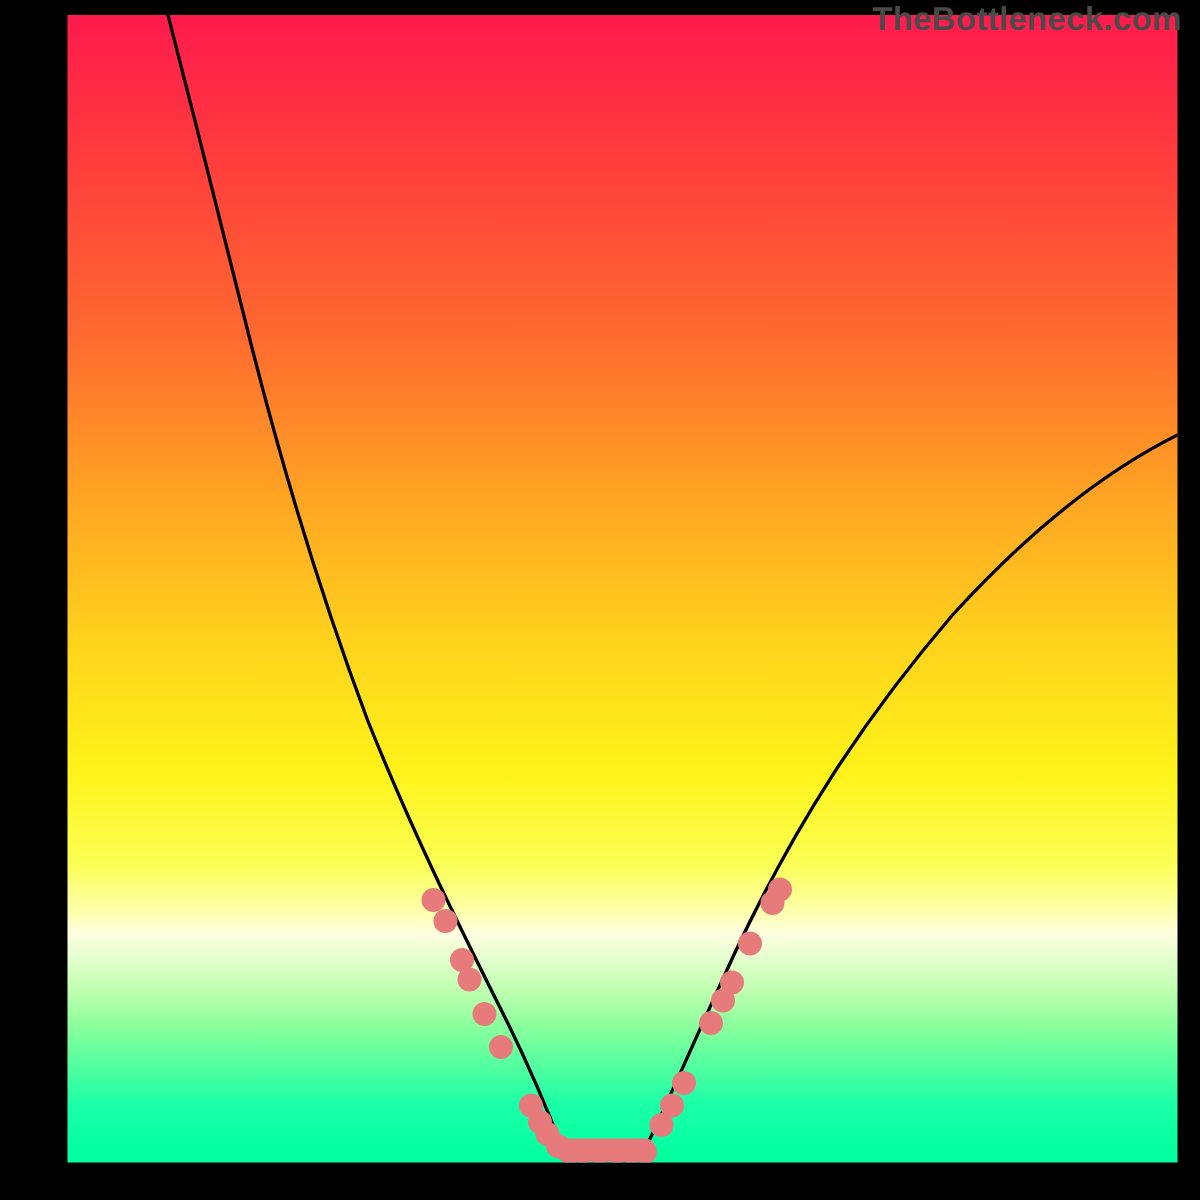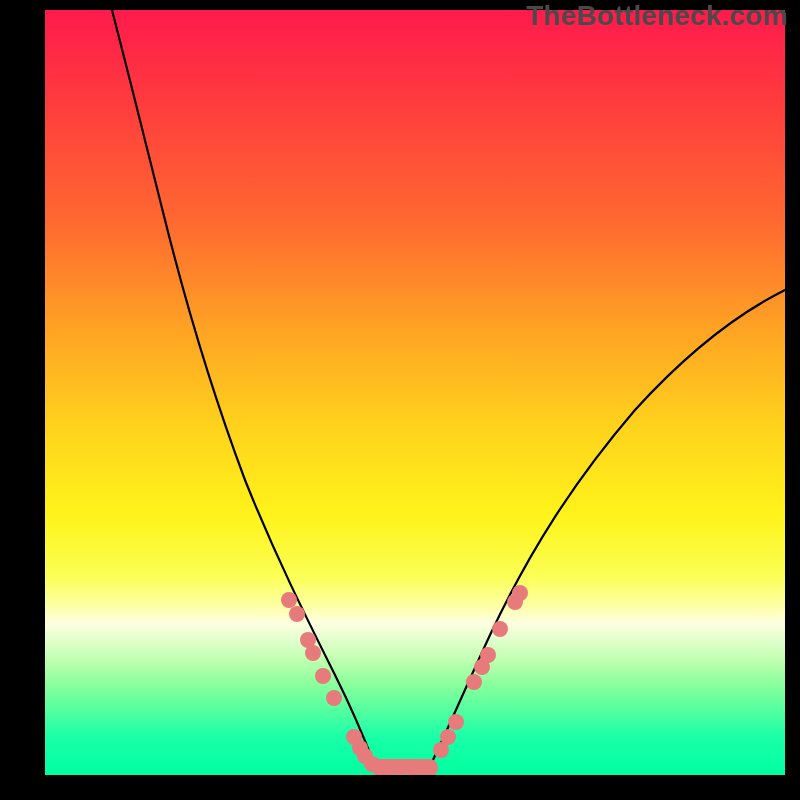--- a/index.html
+++ b/index.html
@@ -41,21 +41,21 @@
       #4cffa0 92%,
       #1affa8 95%,
       #00ffa0 100%
     );
   }
   .attribution {
     position: absolute;
     top: 0px;
     right: 12px;
     color: #4a4a4a;
-    font-size: 28px;
+    font-size: 22px;
     font-weight: 600;
     letter-spacing: 0.2px;
   }
   svg.curves {
     position: absolute;
     left: 0;
     top: 0;
     width: 740px;
     height: 765px;
   }

